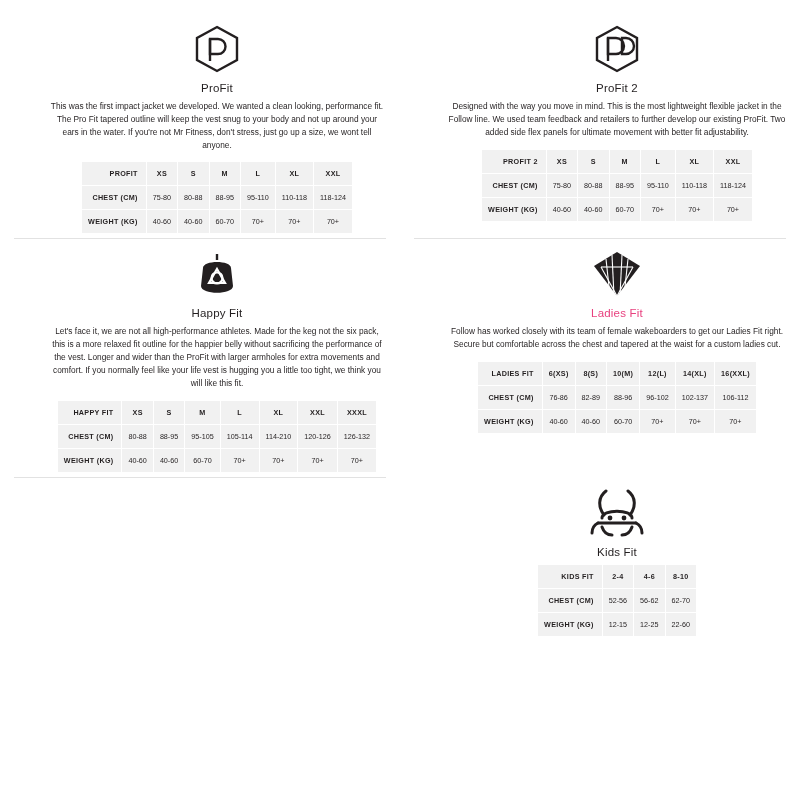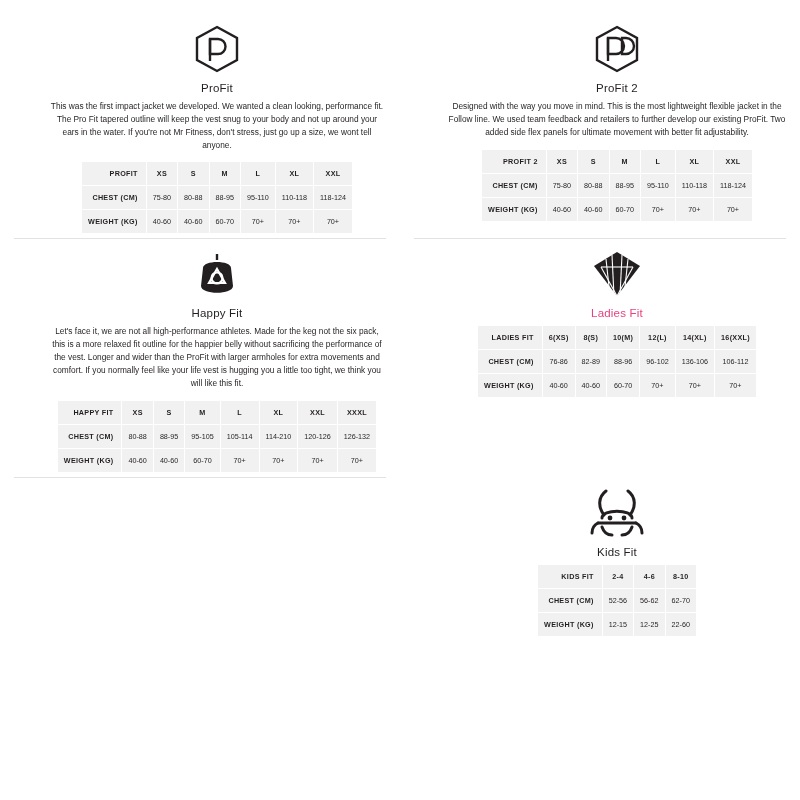--- a/index.html
+++ b/index.html
@@ -270,39 +270,40 @@
             <line x1="18" y1="11" x2="22" y2="48"></line>
             <line x1="24" y1="7" x2="26" y2="48"></line>
             <line x1="34" y1="7" x2="32" y2="48"></line>
             <line x1="40" y1="11" x2="36" y2="48"></line>
             <line x1="13" y1="19" x2="29" y2="48"></line>
             <line x1="45" y1="19" x2="29" y2="48"></line>
           </g>
         </svg>
       </div>
       <div class="fit-title pink">Ladies Fit</div>
+      <div class="blurb">Follow has worked closely with its team of female wakeboarders to get our Ladies Fit right. Secure but comfortable across the chest and tapered at the waist for a custom ladies cut.</div>
 
       <table class="size-table">
         <tbody>
             <tr class="header-row">
           <th class="rowhead">LADIES FIT</th>
           <th>6(XS)</th>
           <th>8(S)</th>
           <th>10(M)</th>
           <th>12(L)</th>
           <th>14(XL)</th>
           <th>16(XXL)</th>
         </tr>
         <tr>
           <td class="rowhead">CHEST (CM)</td>
           <td class="val">76-86</td>
           <td class="val">82-89</td>
           <td class="val">88-96</td>
           <td class="val">96-102</td>
-          <td class="val">136-106</td>
+          <td class="val">102-137</td>
           <td class="val">106-112</td>
         </tr>
         <tr>
           <td class="rowhead">WEIGHT (KG)</td>
           <td class="val">40-60</td>
           <td class="val">40-60</td>
           <td class="val">60-70</td>
           <td class="val">70+</td>
           <td class="val">70+</td>
           <td class="val">70+</td>

